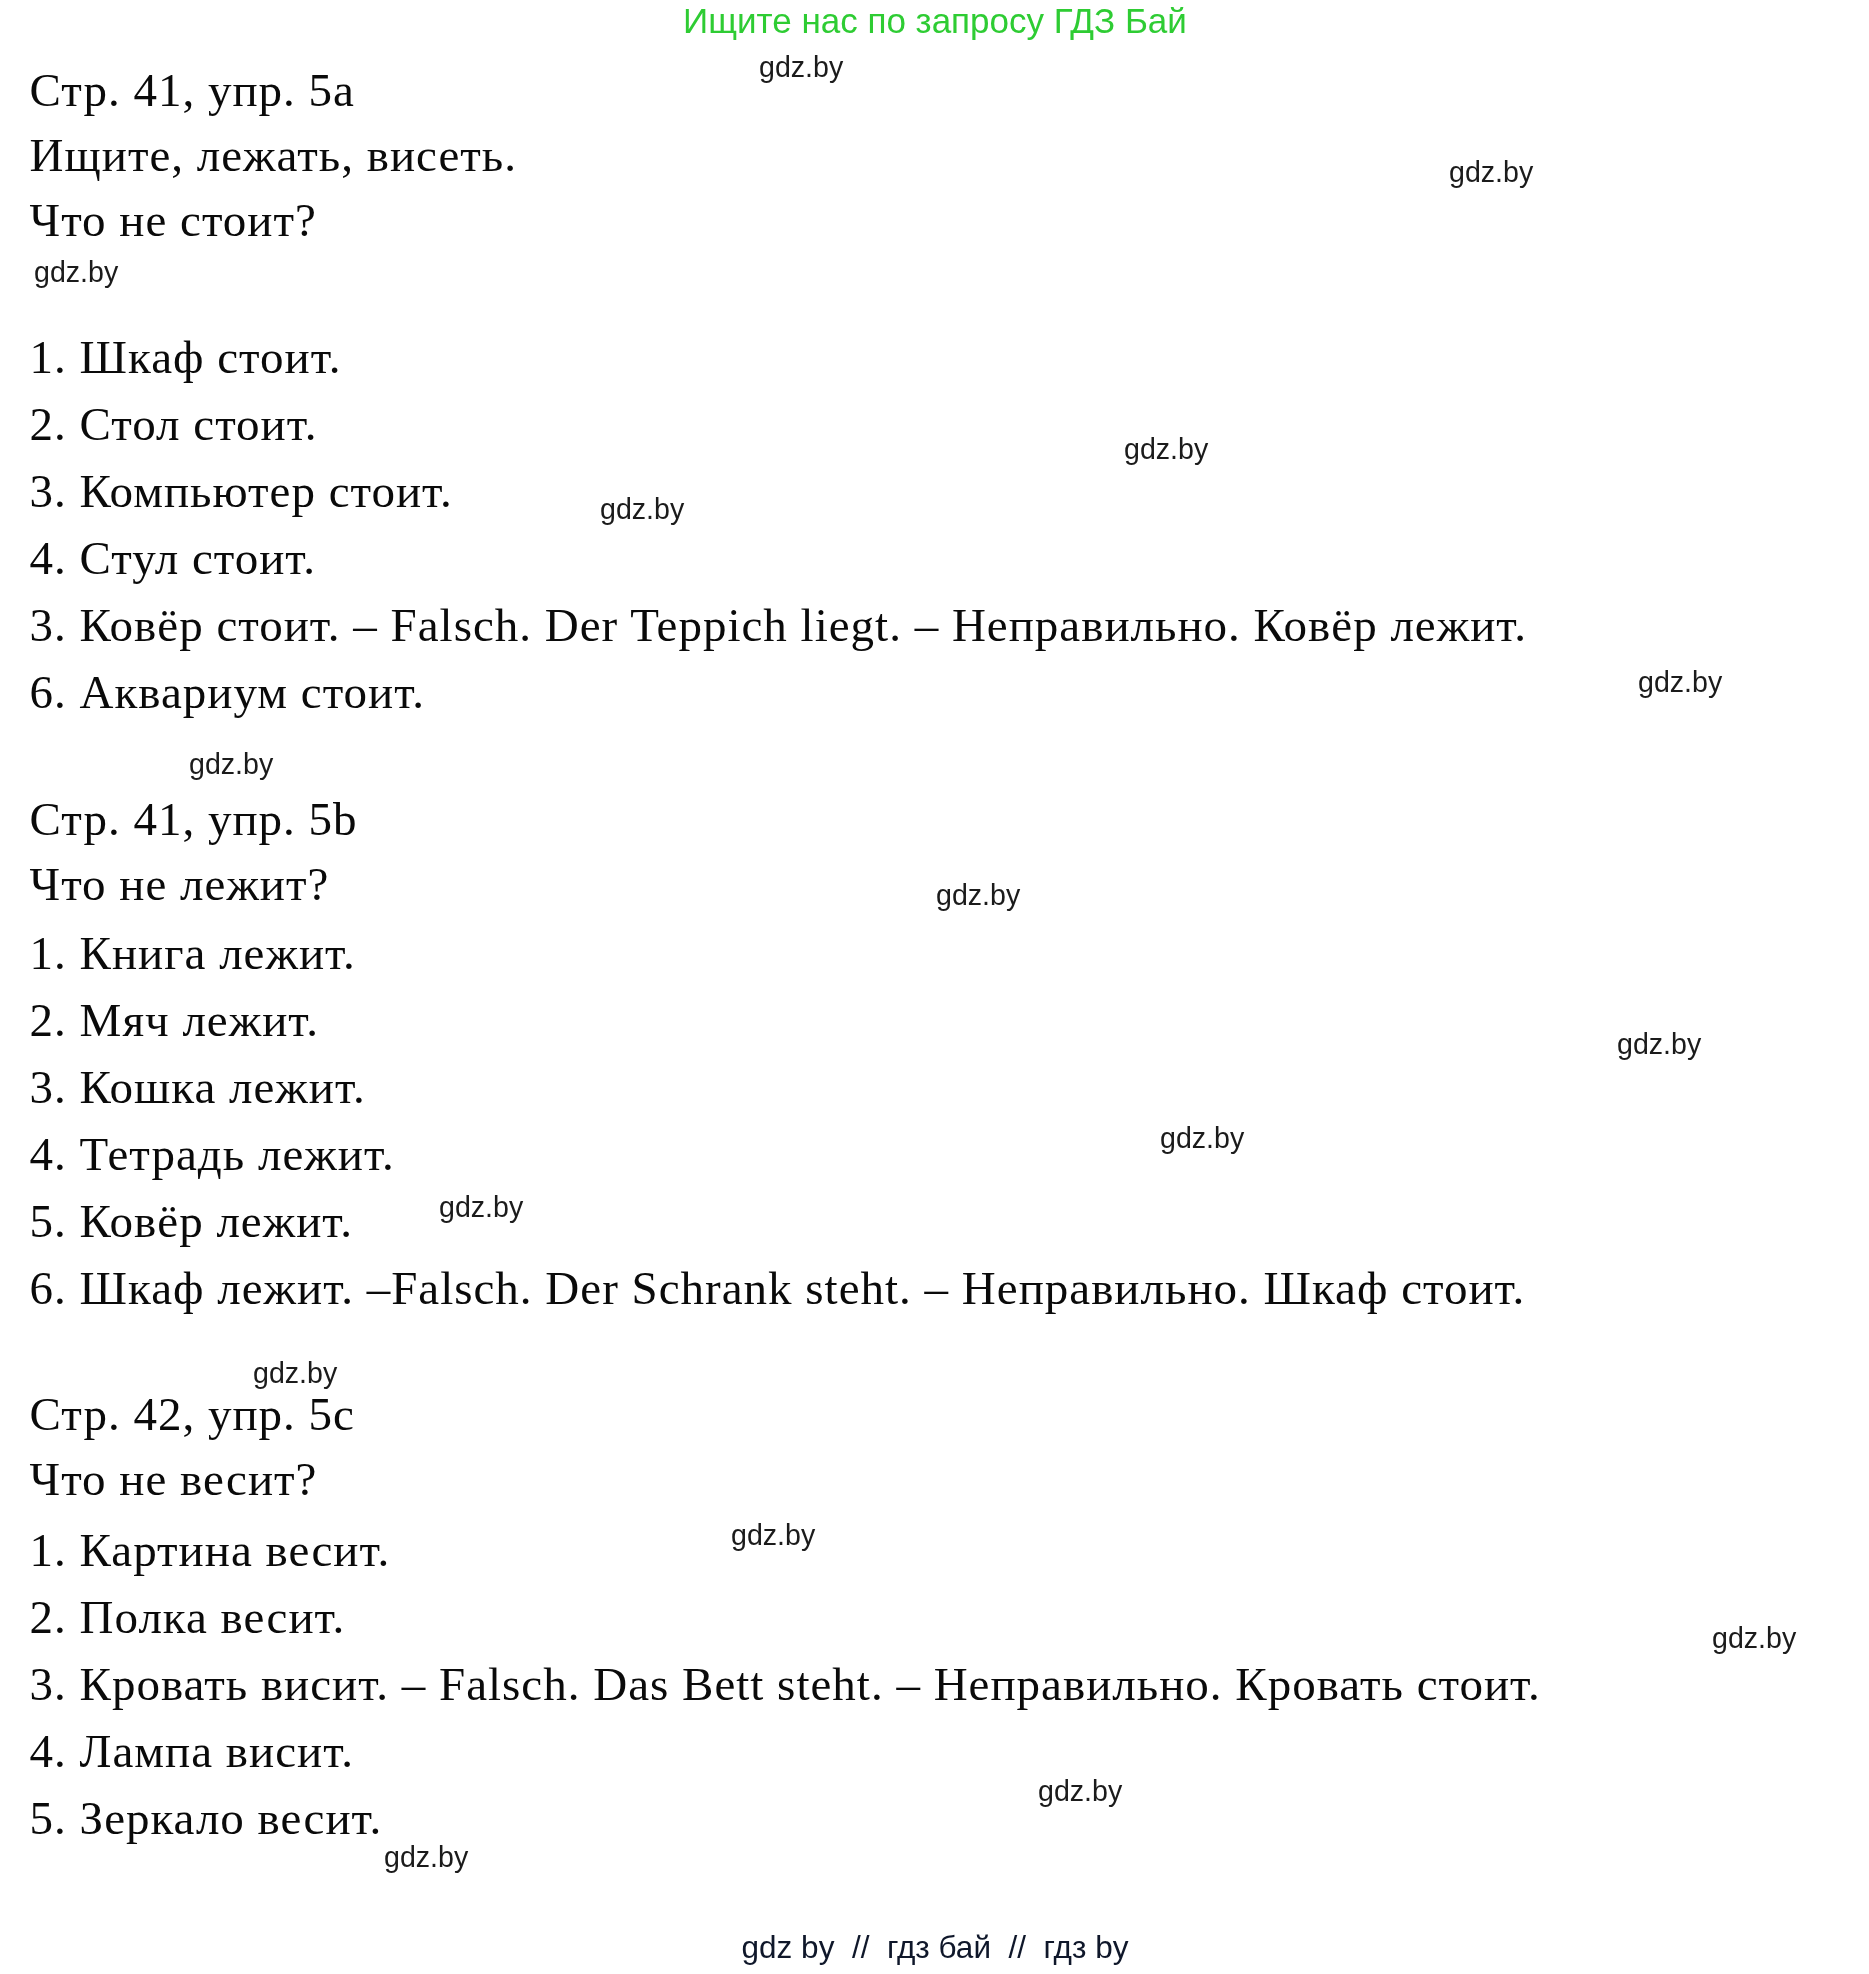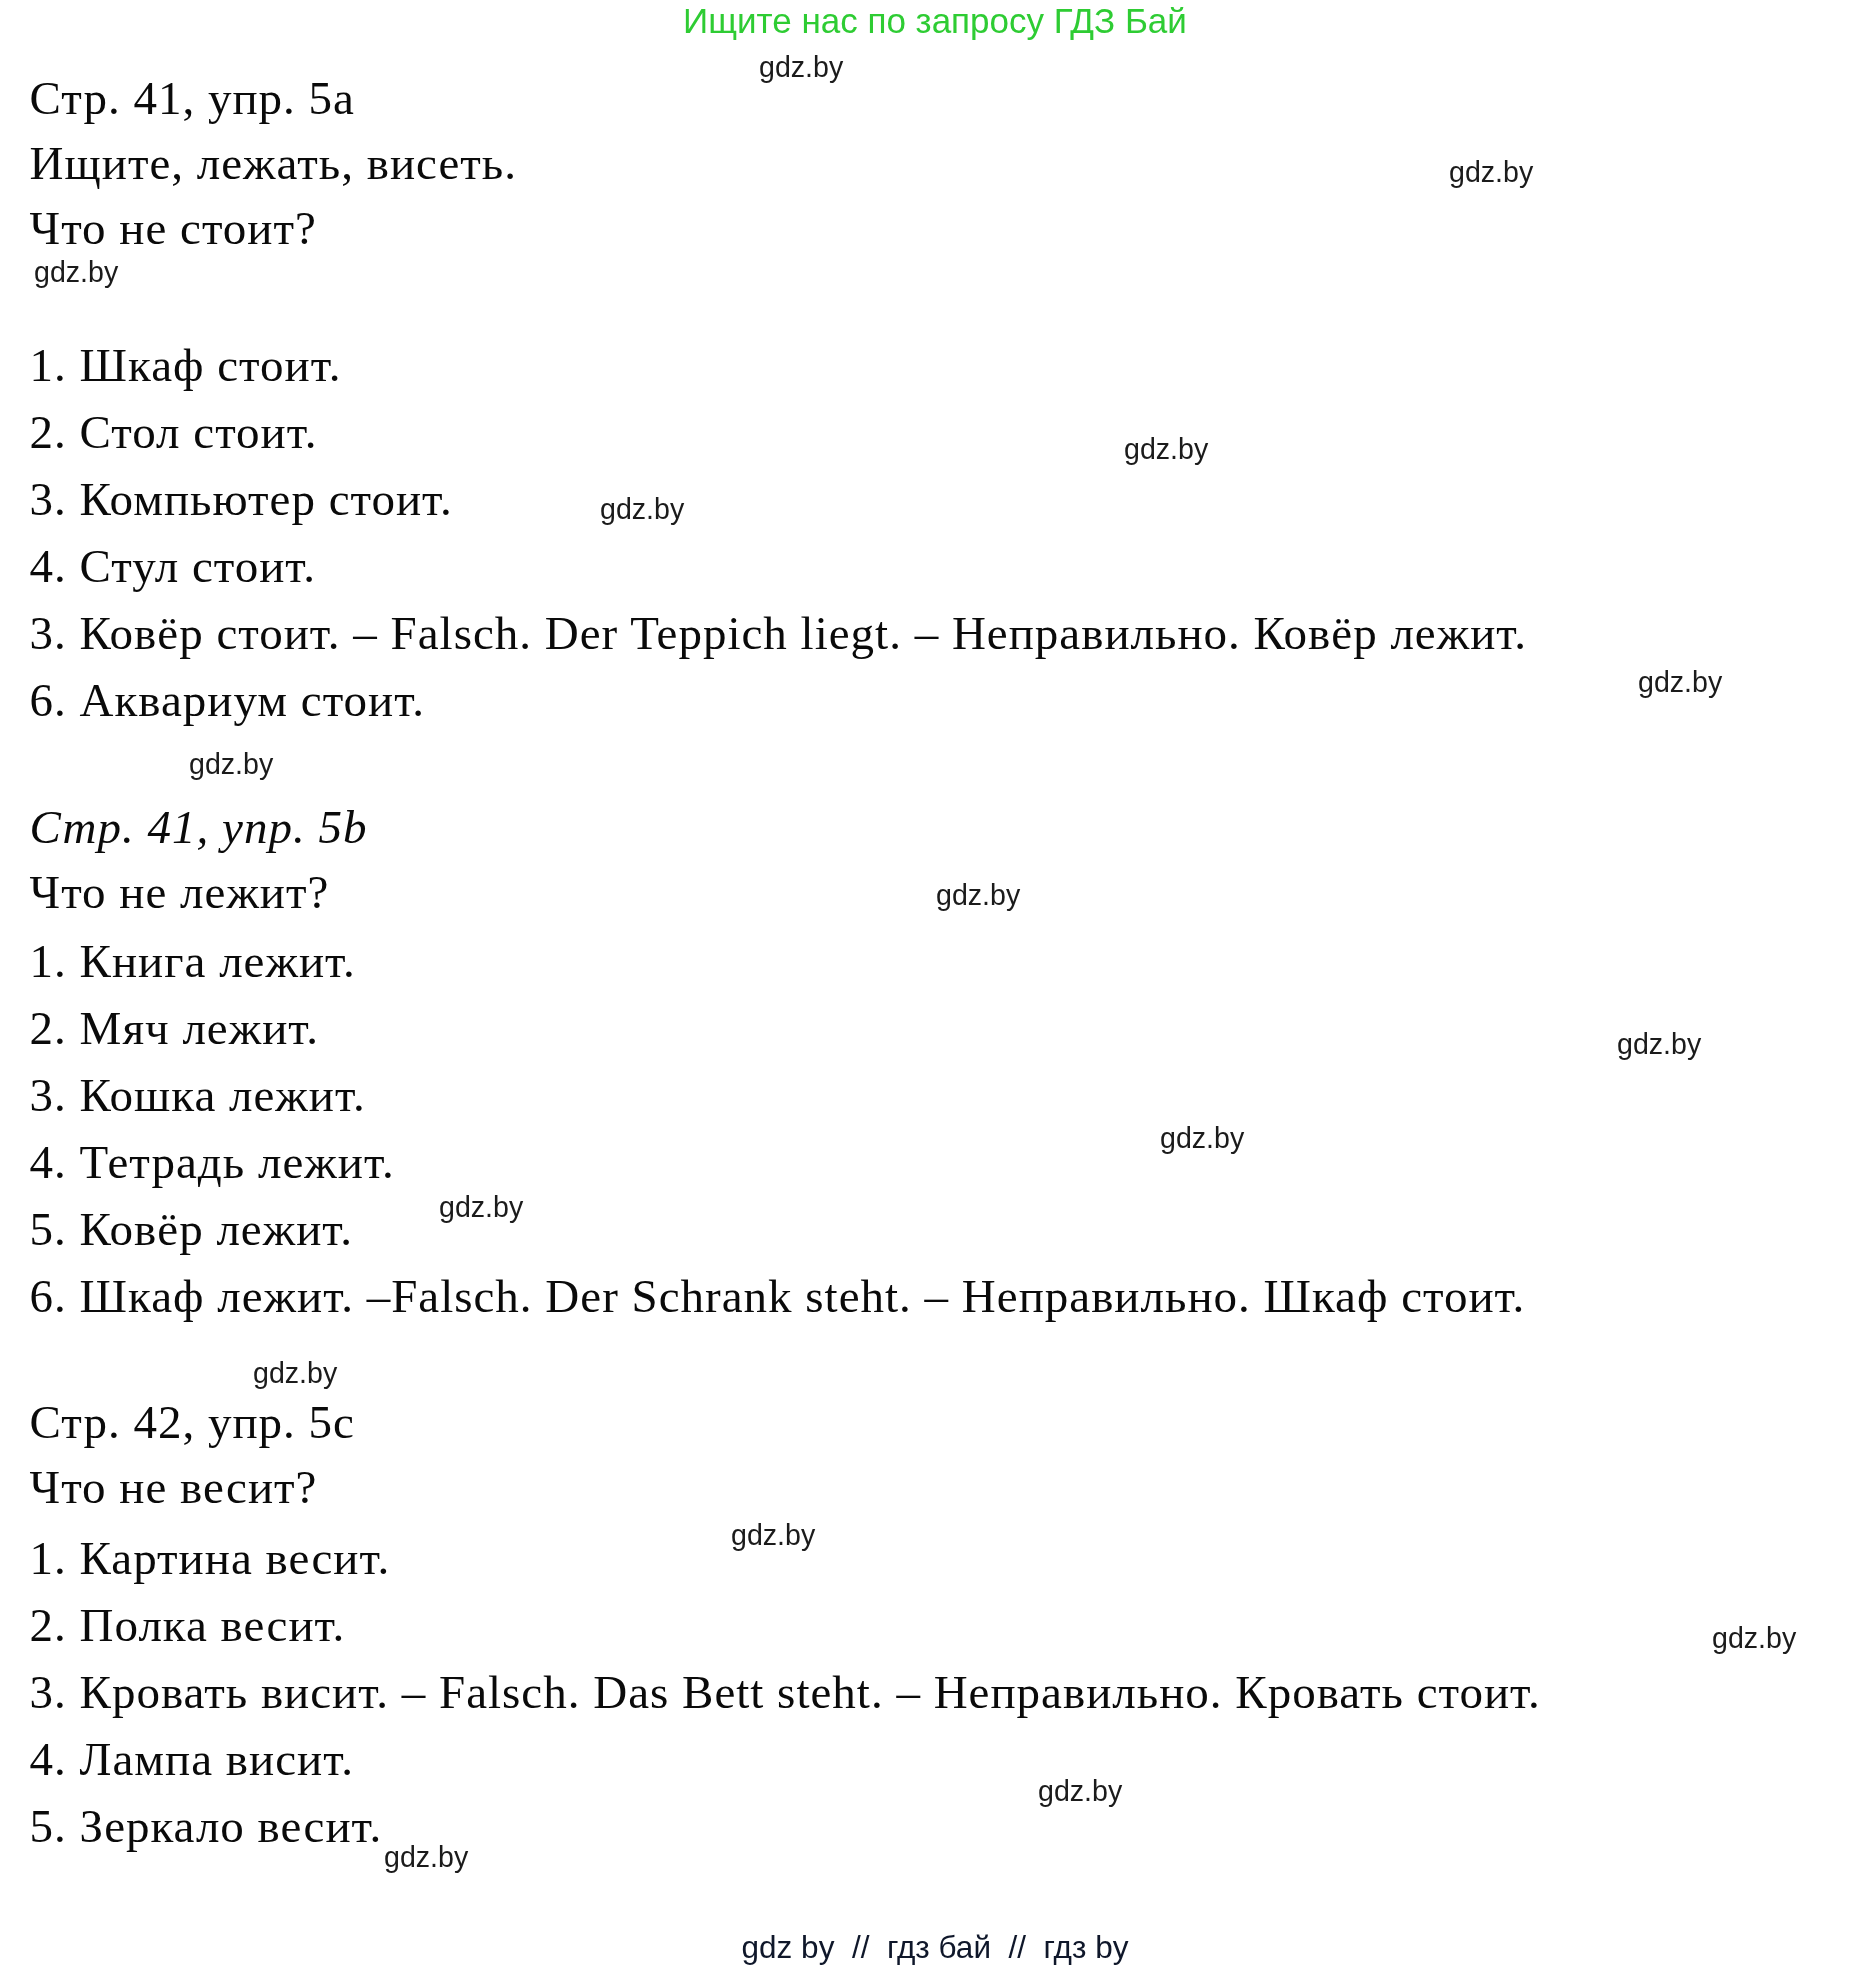--- a/index.html
+++ b/index.html
@@ -23,31 +23,31 @@
     font-family: "Liberation Sans", sans-serif;
     font-size: 35px;
     line-height: 41px;
     color: #2ecc33;
   }
 
   
   .content {
     position: absolute;
     left: 29.6px;
-    top: 8px;
+    top: 0;
     width: 1832px;
     font-size: 47px;
     letter-spacing: 1px;
   }
   .line { line-height: 65px; white-space: nowrap; }
   .item { line-height: 67px; white-space: nowrap; }
 
   .section-a .section-title { margin-top: 58px; }
   .section-a .items { margin-top: 71px; }
-  .section-b .section-title { margin-top: 61px; font-style: italic; }
+  .section-b .section-title { margin-top: 61px; }
   .section-b .items { margin-top: 3px; }
   .section-c .section-title { margin-top: 60px; }
   .section-c .items { margin-top: 4.9px; }
 
   
   .wm {
     position: absolute;
     font-family: "Liberation Sans", sans-serif;
     font-size: 28.6px;
     line-height: 33px;

